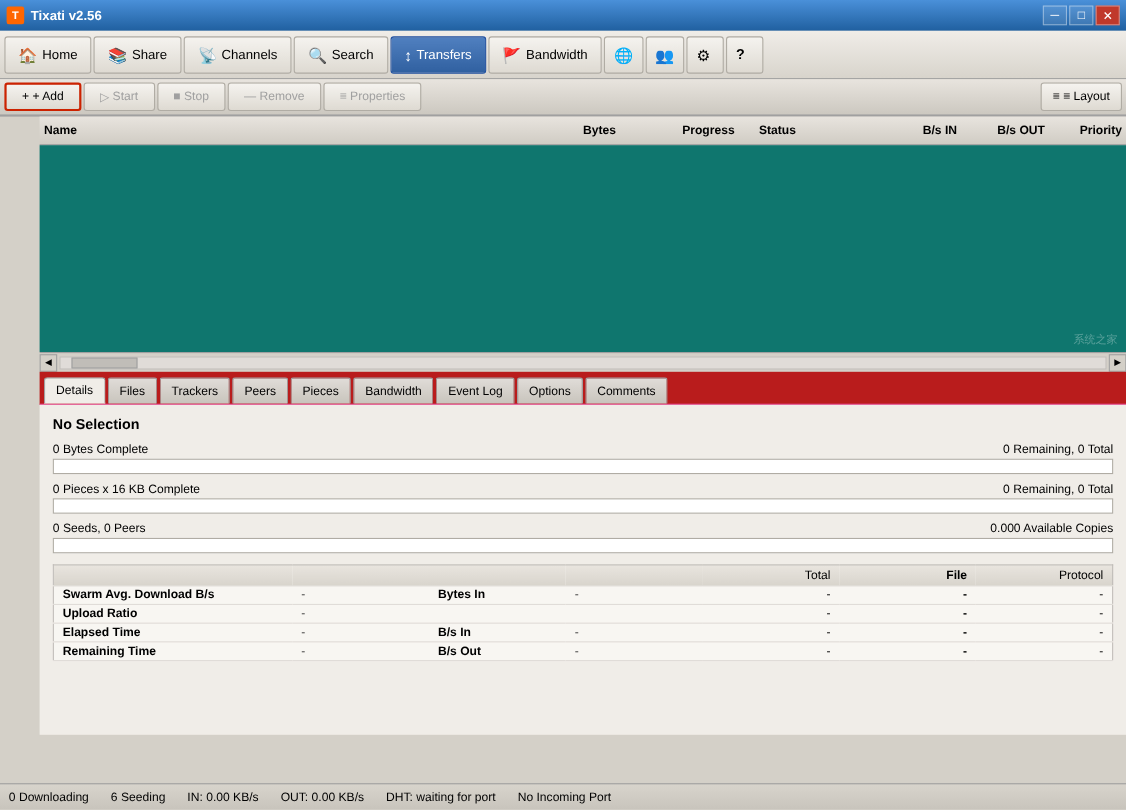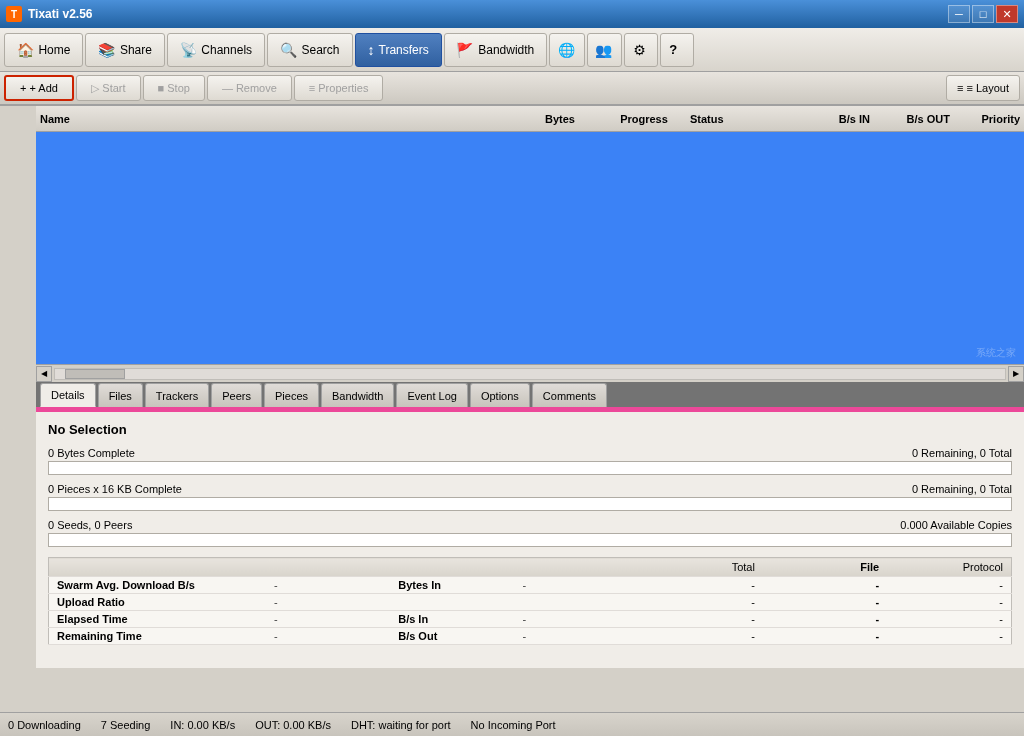--- a/index.html
+++ b/index.html
@@ -94,51 +94,51 @@
       background: linear-gradient(to bottom, #e8e4de, #d0ccc4);
       border-bottom: 1px solid #a0a0a0;
       display: flex;
       align-items: center;
       padding: 2px 4px;
       height: 26px;
       font-size: 11px;
       font-weight: bold;
     }
     .list-header-name { flex: 1; }
-    .list-header-bytes { width: 60px; text-align: center; }
+    .list-header-bytes { width: 60px; text-align: left; }
     .list-header-progress { width: 100px; text-align: center; padding-left: 8px; }
     .list-header-status { width: 100px; }
     .list-header-bsin { width: 80px; text-align: right; }
     .list-header-bsout { width: 80px; text-align: right; }
     .list-header-priority { width: 70px; text-align: right; }
 
     
     .transfer-list {
-      background: #3b82f6;
-      height: 232px;
+      background: #0f766e;
+      height: 188px;
       overflow: hidden;
       position: relative;
     }
 
     
     .scrollbar-h {
       background: #d4d0c8;
       border-top: 1px solid #a0a0a0;
       height: 18px;
       display: flex;
       align-items: center;
     }
     .scrollbar-h-btn { width: 16px; height: 16px; background: #d4d0c8; border: 1px solid #a0a0a0; display: flex; align-items: center; justify-content: center; font-size: 8px; cursor: pointer; }
     .scrollbar-h-track { flex: 1; background: #e0dcd8; height: 12px; margin: 2px; border: 1px solid #c0bdb8; position: relative; }
     .scrollbar-h-thumb { position: absolute; left: 10px; width: 60px; height: 100%; background: #c0bdb8; border: 1px solid #a0a0a0; }
 
     
     .tabs-bar {
-      background: #737373;
-      border-bottom: 5px solid #ec4899;
+      background: #b91c1c;
+      border-bottom: 1px solid #ec4899;
       display: flex;
       align-items: flex-end;
       padding: 4px 4px 0 4px;
       height: 30px;
     }
     .tab {
       padding: 3px 10px;
       background: linear-gradient(to bottom, #e0dcd8, #c8c4bc);
       border: 1px solid #a0a0a0;
       border-bottom: none;
@@ -443,19 +443,19 @@
     <td class="col-file">-</td>
     <td class="col-protocol">-</td>
   </tr>
           </tbody>
       </table>
     </div>
   </div>
 
   <div class="status-bar">
     <span class="status-item">0 Downloading</span>
-    <span class="status-item">7 Seeding</span>
+    <span class="status-item">6 Seeding</span>
     <span class="status-item">IN: 0.00 KB/s</span>
     <span class="status-item">OUT: 0.00 KB/s</span>
     <span class="status-item">DHT: waiting for port</span>
     <span class="status-item">No Incoming Port</span>
   </div>
 </div>
 
 </body></html>

